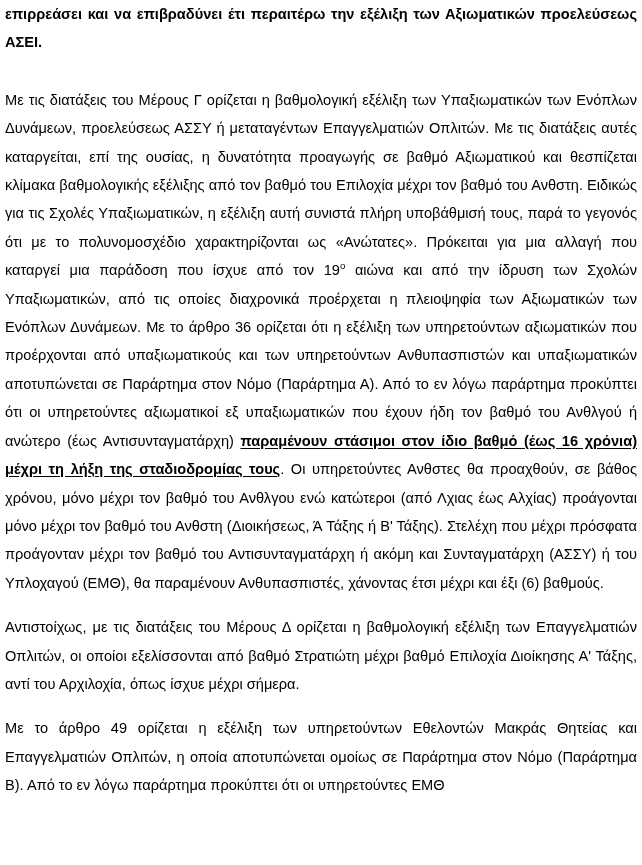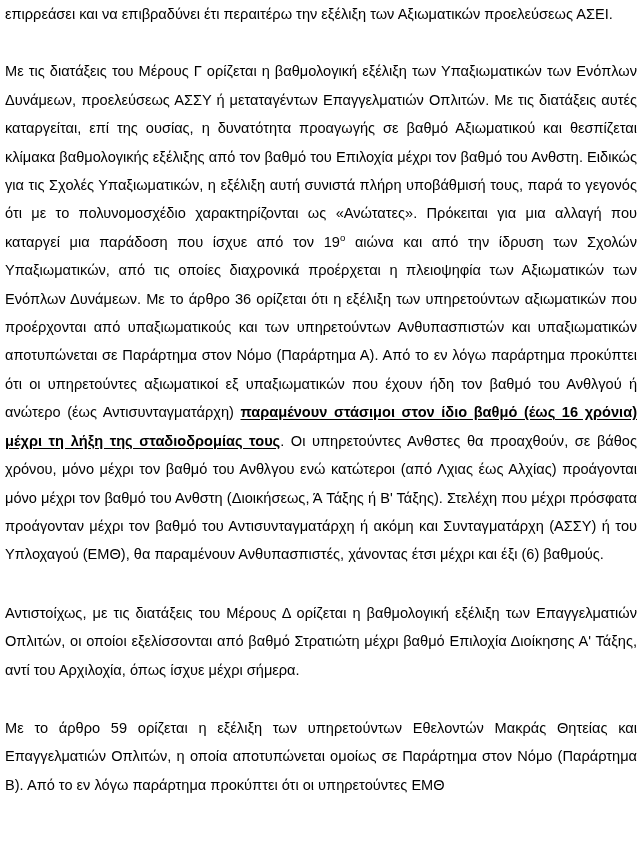--- a/index.html
+++ b/index.html
@@ -24,22 +24,22 @@
     margin: 0;
     font-size: 14.6px;
     line-height: 28.4px;
     text-align: justify;
     text-justify: inter-word;
     letter-spacing: 0.0px;
     word-spacing: 0px;
     hyphens: none;
   }
   p.gap-md { margin-top: 29px; }
-  p.gap-lg { margin-top: 30px; }
-  .first { margin-top: 12px; }
+  p.gap-lg { margin-top: 16px; }
+  .first { margin-top: 12px; font-weight: bold; }
 
   b.bu {
     font-weight: bold;
     text-decoration: underline;
     text-underline-offset: 2px;
   }
   sup.ord {
     font-size: 0.66em;
     vertical-align: super;
     line-height: 0;
@@ -51,15 +51,15 @@
 <body>
 
 <div id="doc">
 
   <p class="para first">επιρρεάσει και να επιβραδύνει έτι περαιτέρω την εξέλιξη των Αξιωματικών προελεύσεως ΑΣΕΙ.</p>
 
   <p class="para gap-md">Με τις διατάξεις του Μέρους Γ ορίζεται η βαθμολογική εξέλιξη των Υπαξιωματικών των Ενόπλων Δυνάμεων, προελεύσεως ΑΣΣΥ ή μεταταγέντων Επαγγελματιών Οπλιτών. Με τις διατάξεις αυτές καταργείται, επί της ουσίας, η δυνατότητα προαγωγής σε βαθμό Αξιωματικού και θεσπίζεται κλίμακα βαθμολογικής εξέλιξης από τον βαθμό του Επιλοχία μέχρι τον βαθμό του Ανθστη. Ειδικώς για τις Σχολές Υπαξιωματικών, η εξέλιξη αυτή συνιστά πλήρη υποβάθμισή τους, παρά το γεγονός ότι με το πολυνομοσχέδιο χαρακτηρίζονται ως «Ανώτατες». Πρόκειται για μια αλλαγή που καταργεί μια παράδοση που ίσχυε από τον 19<sup class="ord">ο</sup> αιώνα και από την ίδρυση των Σχολών Υπαξιωματικών, από τις οποίες διαχρονικά προέρχεται η πλειοψηφία των Αξιωματικών των Ενόπλων Δυνάμεων. Με το άρθρο 36 ορίζεται ότι η εξέλιξη των υπηρετούντων αξιωματικών που προέρχονται από υπαξιωματικούς και των υπηρετούντων Ανθυπασπιστών και υπαξιωματικών αποτυπώνεται σε Παράρτημα στον Νόμο (Παράρτημα Α). Από το εν λόγω παράρτημα προκύπτει ότι οι υπηρετούντες αξιωματικοί εξ υπαξιωματικών που έχουν ήδη τον βαθμό του Ανθλγού ή ανώτερο (έως Αντισυνταγματάρχη) <b class="bu">παραμένουν στάσιμοι στον ίδιο βαθμό (έως 16 χρόνια) μέχρι τη λήξη της σταδιοδρομίας τους</b>. Οι υπηρετούντες Ανθστες θα προαχθούν, σε βάθος χρόνου, μόνο μέχρι τον βαθμό του Ανθλγου ενώ κατώτεροι (από Λχιας έως Αλχίας) προάγονται μόνο μέχρι τον βαθμό του Ανθστη (Διοικήσεως, Ά Τάξης ή Β' Τάξης).  Στελέχη που μέχρι πρόσφατα προάγονταν μέχρι τον βαθμό του Αντισυνταγματάρχη ή ακόμη και Συνταγματάρχη  (ΑΣΣΥ) ή του Υπλοχαγού (ΕΜΘ), θα παραμένουν Ανθυπασπιστές, χάνοντας έτσι μέχρι και έξι (6) βαθμούς.</p>
 
   <p class="para gap-lg">Αντιστοίχως, με τις διατάξεις του Μέρους Δ ορίζεται η βαθμολογική εξέλιξη των Επαγγελματιών Οπλιτών, οι οποίοι εξελίσσονται από βαθμό Στρατιώτη μέχρι βαθμό Επιλοχία Διοίκησης Α' Τάξης, αντί του Αρχιλοχία, όπως ίσχυε μέχρι σήμερα.</p>
 
-  <p class="para gap-lg clip-bottom">Με το άρθρο 59 ορίζεται η εξέλιξη των υπηρετούντων Εθελοντών Μακράς Θητείας και Επαγγελματιών Οπλιτών, η οποία αποτυπώνεται ομοίως σε Παράρτημα στον Νόμο (Παράρτημα Β). Από το εν λόγω παράρτημα προκύπτει ότι οι υπηρετούντες ΕΜΘ</p>
+  <p class="para gap-lg clip-bottom">Με το άρθρο 49 ορίζεται η εξέλιξη των υπηρετούντων Εθελοντών Μακράς Θητείας και Επαγγελματιών Οπλιτών, η οποία αποτυπώνεται ομοίως σε Παράρτημα στον Νόμο (Παράρτημα Β). Από το εν λόγω παράρτημα προκύπτει ότι οι υπηρετούντες ΕΜΘ</p>
 
 </div>
 
 </body></html>

